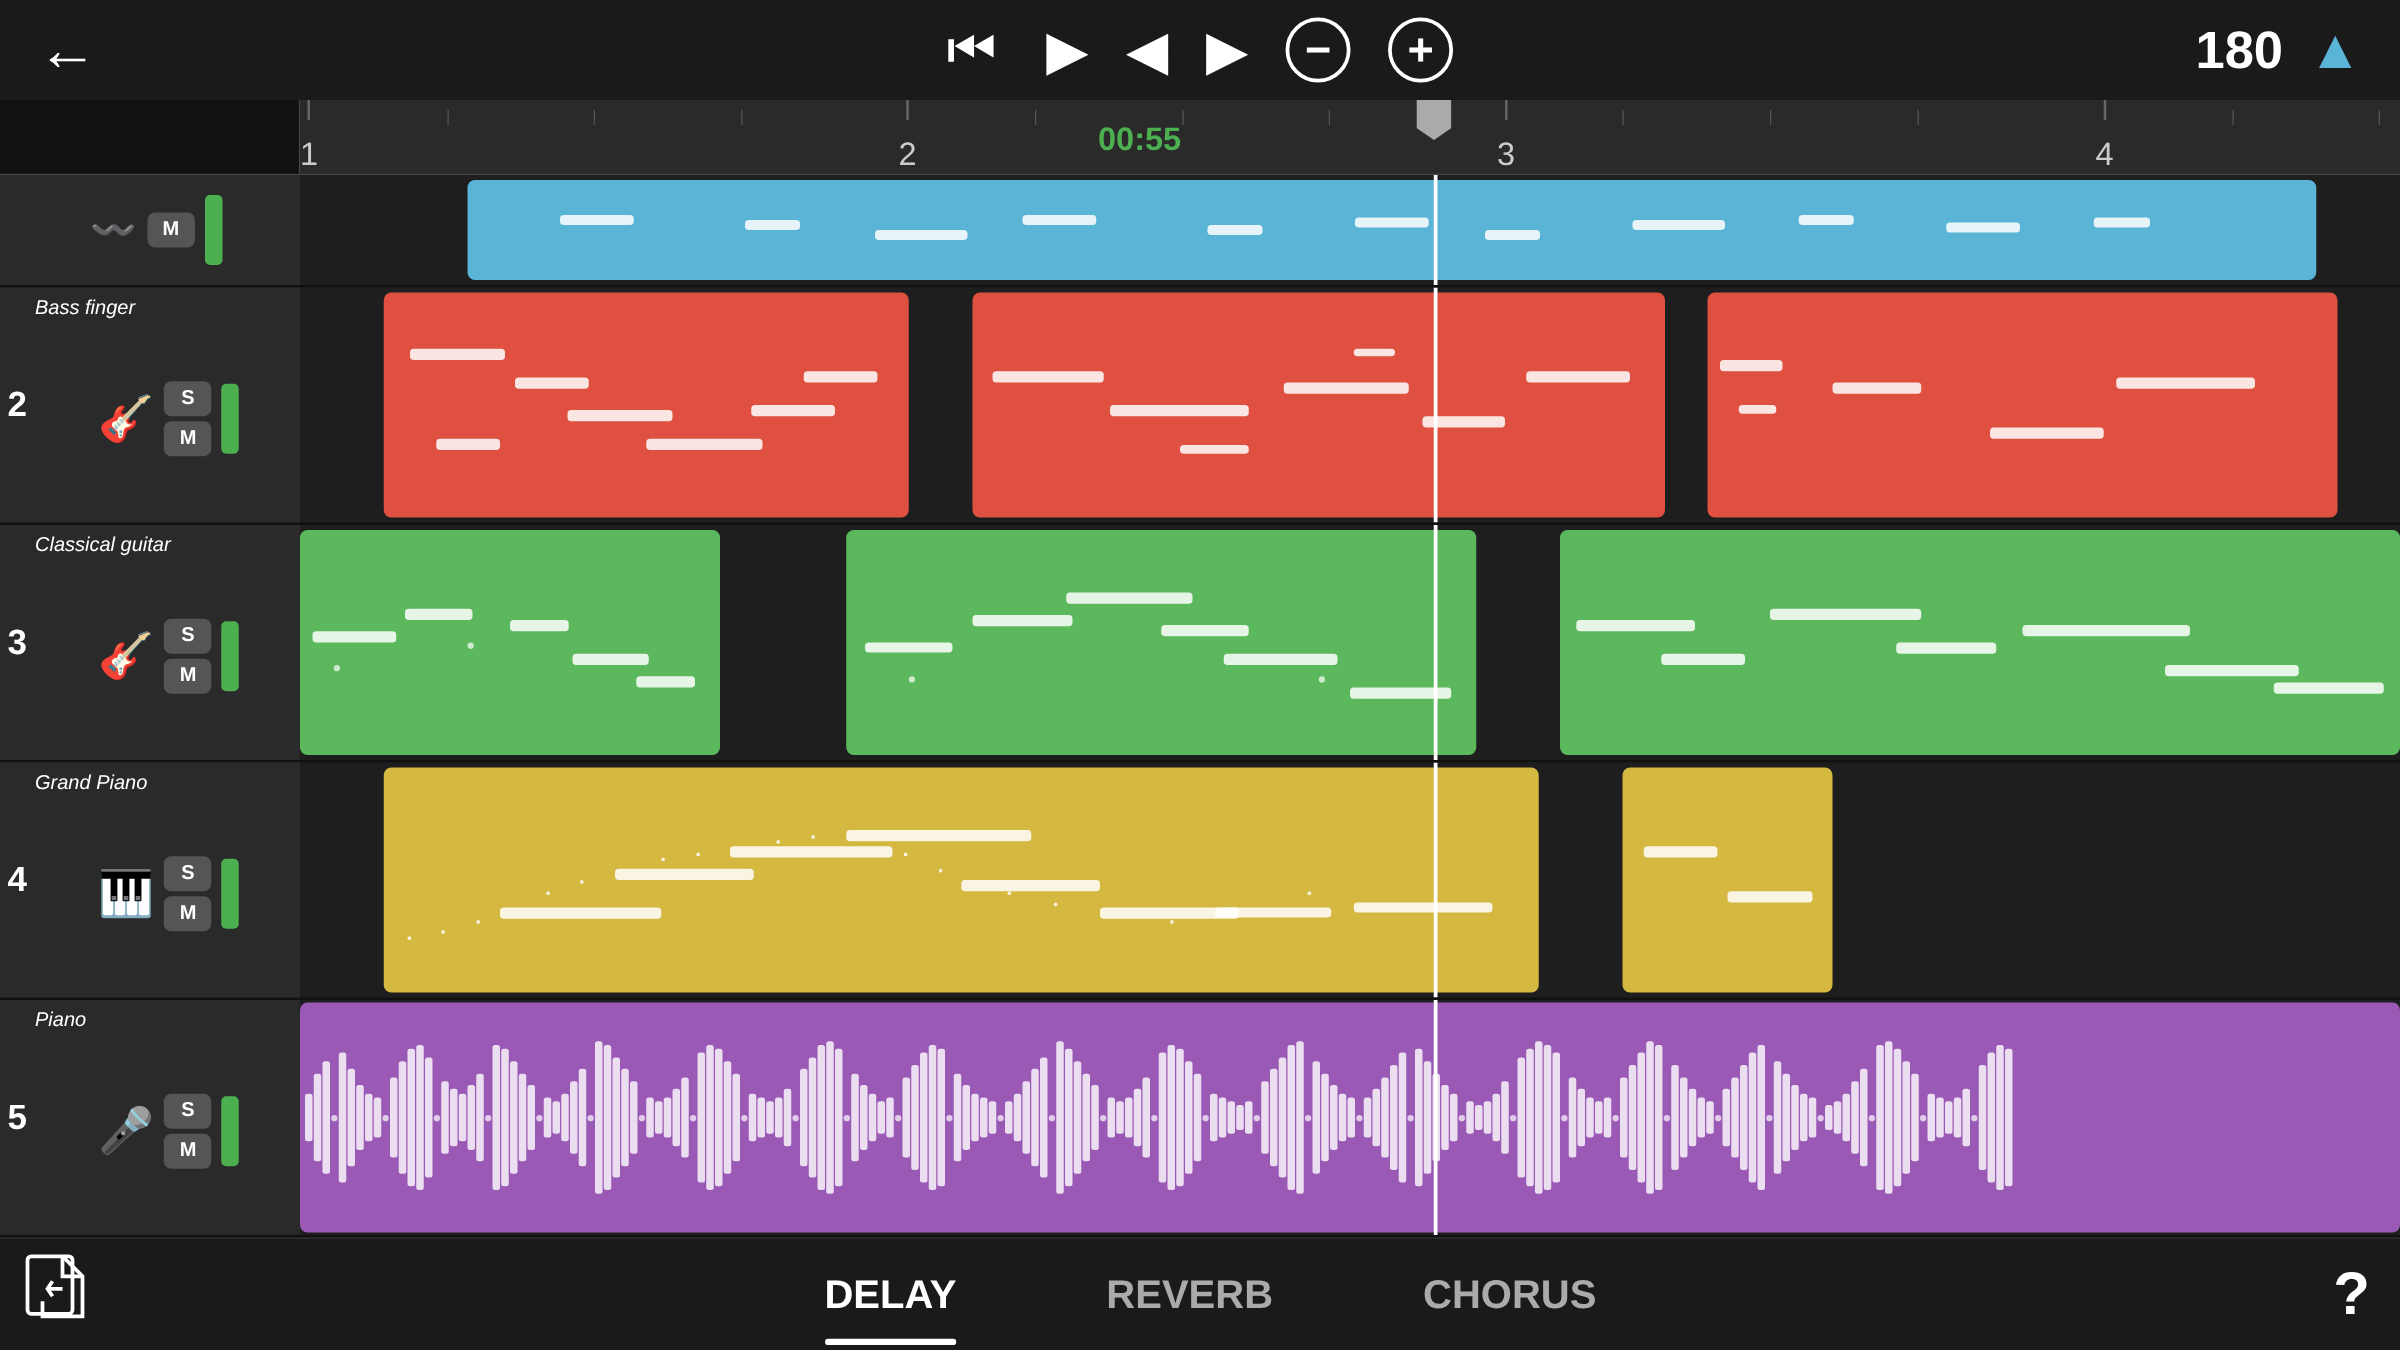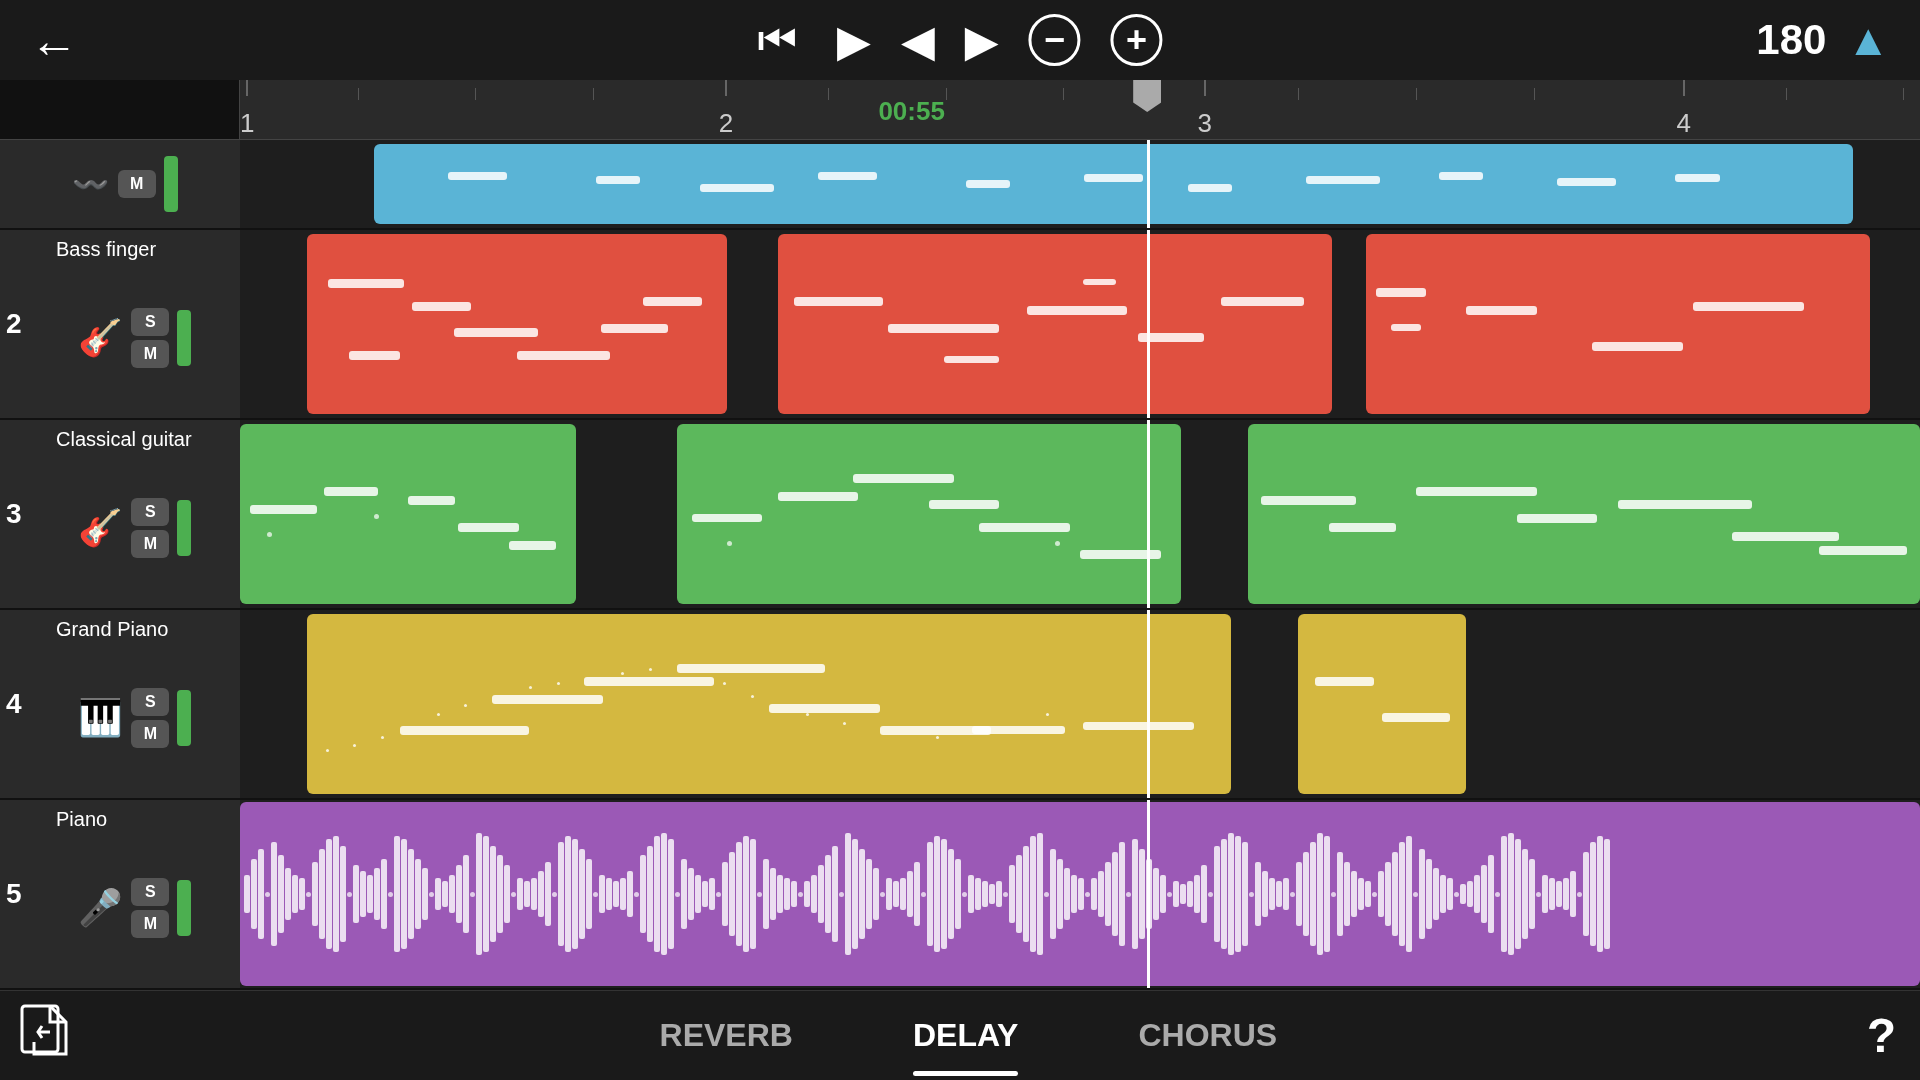--- a/index.html
+++ b/index.html
@@ -149,24 +149,25 @@
     .track-number {
       position: absolute;
       left: 6px;
       top: 50%;
       transform: translateY(-50%);
       font-size: 28px;
       font-weight: bold;
       color: white;
     }
     .track-name {
-      font-size: 20px;
-      color: white;
-      margin-left: 46px;
+      font-size: 16px;
+      color: white;
+      margin-left: 18px;
       margin-bottom: 4px;
+      font-style: italic;
     }
     .track-controls {
       display: flex;
       align-items: center;
       gap: 8px;
       margin-left: 30px;
       flex: 1;
       align-self: center;
     }
     .sm-btns {
@@ -773,18 +774,18 @@
   <div class="bottom-icon">
     <svg width="50" height="55" viewBox="0 0 50 55">
       <rect x="2" y="2" width="36" height="46" rx="3" fill="none" stroke="white" stroke-width="3"></rect>
       <polyline points="30,2 46,18 46,50 14,50 14,38" fill="none" stroke="white" stroke-width="3"></polyline>
       <polyline points="30,2 30,18 46,18" fill="none" stroke="white" stroke-width="3"></polyline>
       <line x1="18" y1="28" x2="30" y2="28" stroke="white" stroke-width="3"></line>
       <polyline points="22,22 18,28 22,34" fill="none" stroke="white" stroke-width="3"></polyline>
     </svg>
   </div>
   <div class="bottom-tabs">
+    <div class="bottom-tab active">DELAY</div>
     <div class="bottom-tab">REVERB</div>
-    <div class="bottom-tab active">DELAY</div>
     <div class="bottom-tab">CHORUS</div>
   </div>
   <div class="help-btn">?</div>
 </div>
 
 </body></html>

